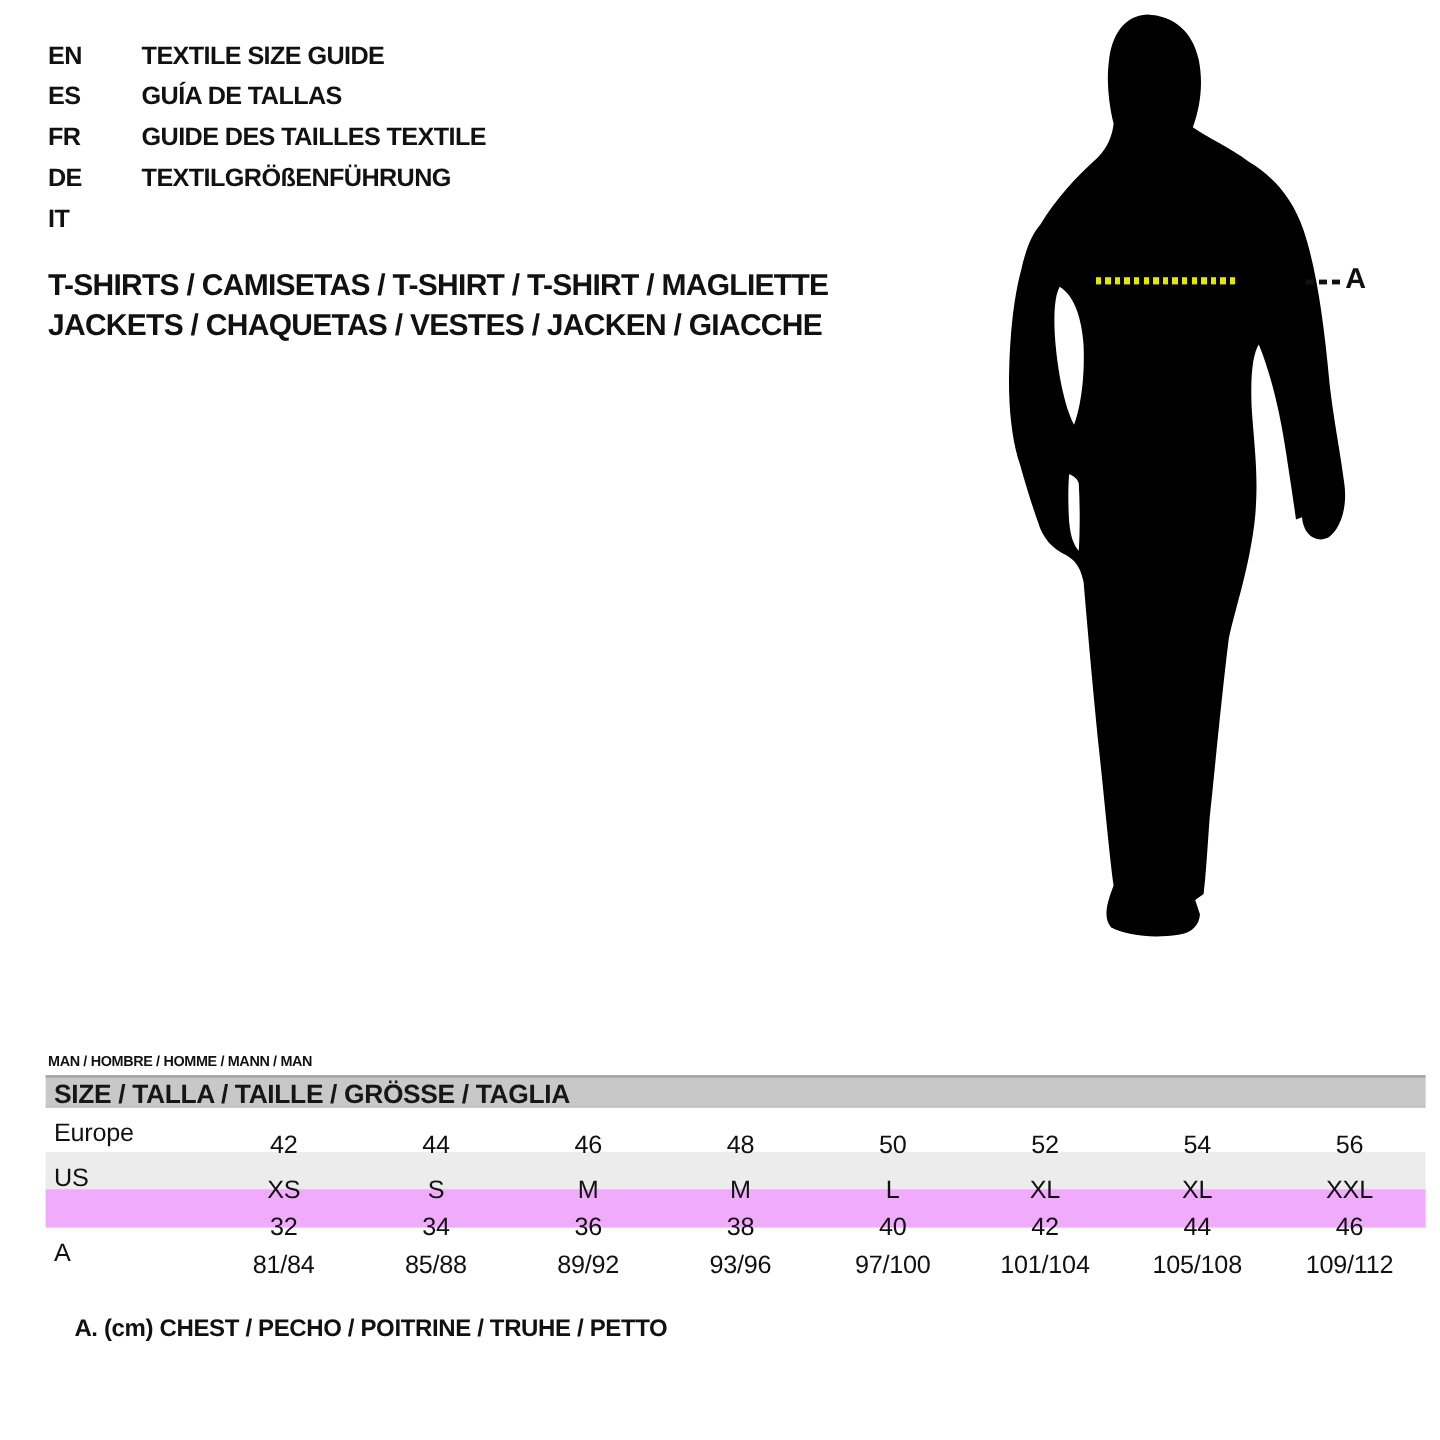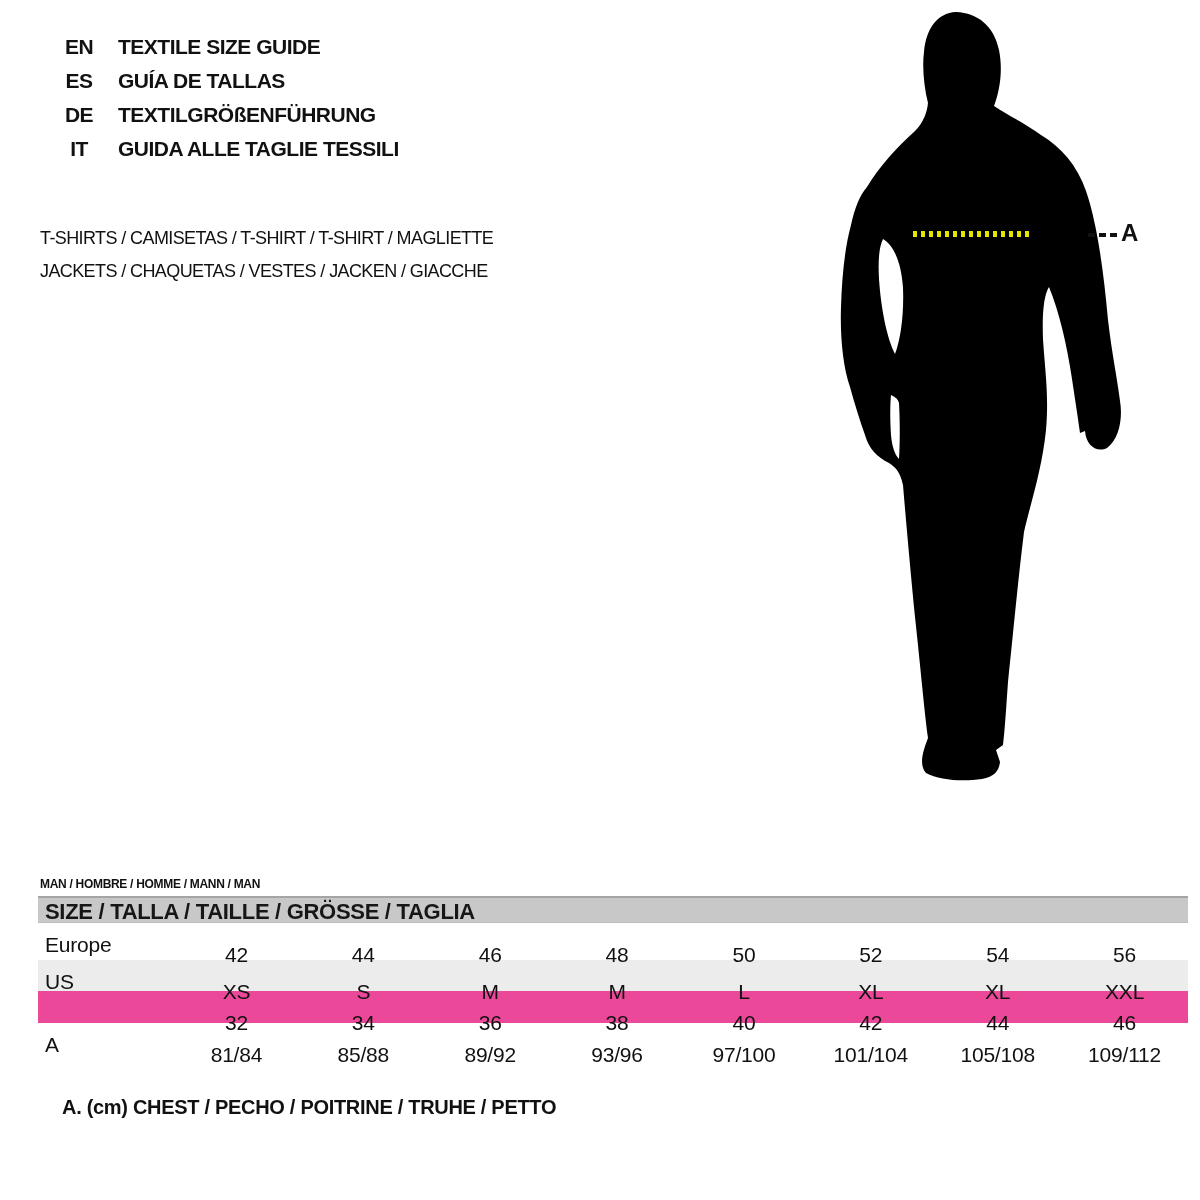--- a/index.html
+++ b/index.html
@@ -1,26 +1,26 @@
 <!DOCTYPE html>
 <html><head>
 <meta charset="utf-8">
 <style>
   html,body{margin:0;padding:0;background:#fff;}
   .canvas{
     position:relative;width:1200px;height:1200px;background:#fff;overflow:hidden;
     font-family:"Liberation Sans","DejaVu Sans",sans-serif;color:#111;
   }
   
-  .langs{position:absolute;left:40px;top:30px;text-align:center;}
+  .langs{position:absolute;left:40px;top:30px;}
   .lang-row{display:flex;line-height:34px;font-size:21px;font-weight:700;letter-spacing:-0.5px;}
   .lang-code{width:78px;flex:0 0 78px;}
   .lang-title{white-space:nowrap;}
   
-  .cats{position:absolute;left:40px;top:222px;font-size:18px;font-weight:400;
+  .cats{position:absolute;left:40px;top:222px;font-size:25px;font-weight:700;
         letter-spacing:-0.6px;line-height:33px;white-space:nowrap;}
   
   .figure{position:absolute;left:828px;top:8px;width:300px;height:780px;}
   .chest-line{position:absolute;left:913px;top:231px;width:118px;height:6px;z-index:3;}
   .pointer-dash{position:absolute;left:1088px;top:233px;width:30px;height:4px;
         background:repeating-linear-gradient(90deg,#111 0 7px,transparent 7px 11px);}
   .measure-a{position:absolute;left:1121px;top:219px;font-size:24px;font-weight:700;}
   
   .gender{position:absolute;left:40px;top:877px;font-size:12px;font-weight:700;
         letter-spacing:-0.3px;white-space:nowrap;}
@@ -49,26 +49,29 @@
   <section class="langs" id="langs">
       <div class="lang-row">
         <span class="lang-code">EN</span>
         <span class="lang-title">TEXTILE SIZE GUIDE</span>
       </div>
       <div class="lang-row">
         <span class="lang-code">ES</span>
         <span class="lang-title">GUÍA DE TALLAS</span>
       </div>
       <div class="lang-row">
+        <span class="lang-code">FR</span>
+        <span class="lang-title">GUIDE DES TAILLES TEXTILE</span>
+      </div>
+      <div class="lang-row">
         <span class="lang-code">DE</span>
         <span class="lang-title">TEXTILGRÖßENFÜHRUNG</span>
       </div>
       <div class="lang-row">
         <span class="lang-code">IT</span>
-        <span class="lang-title">GUIDA ALLE TAGLIE TESSILI</span>
       </div>
     </section>
 
   <section class="cats">
     <div>T-SHIRTS / CAMISETAS / T-SHIRT / T-SHIRT / MAGLIETTE</div>
     <div>JACKETS / CHAQUETAS / VESTES / JACKEN / GIACCHE</div>
   </section>
 
   <svg class="figure" viewBox="0 0 300 780" preserveAspectRatio="none" aria-hidden="true">
     <path fill="#000000" d="M128 4 C150 5 166 18 171 42 C175 62 172 82 166 98
@@ -117,21 +120,21 @@
           <div class="tlabel">US</div>
           <div class="tcell">XS</div>
           <div class="tcell">S</div>
           <div class="tcell">M</div>
           <div class="tcell">M</div>
           <div class="tcell">L</div>
           <div class="tcell">XL</div>
           <div class="tcell">XL</div>
           <div class="tcell">XXL</div>
         </div>
-        <div class="trow shaded" style="background: #ec4899;">
+        <div class="trow shaded" style="background: #f0abfc;">
           <div class="tlabel"></div>
           <div class="tcell">32</div>
           <div class="tcell">34</div>
           <div class="tcell">36</div>
           <div class="tcell">38</div>
           <div class="tcell">40</div>
           <div class="tcell">42</div>
           <div class="tcell">44</div>
           <div class="tcell">46</div>
         </div>

